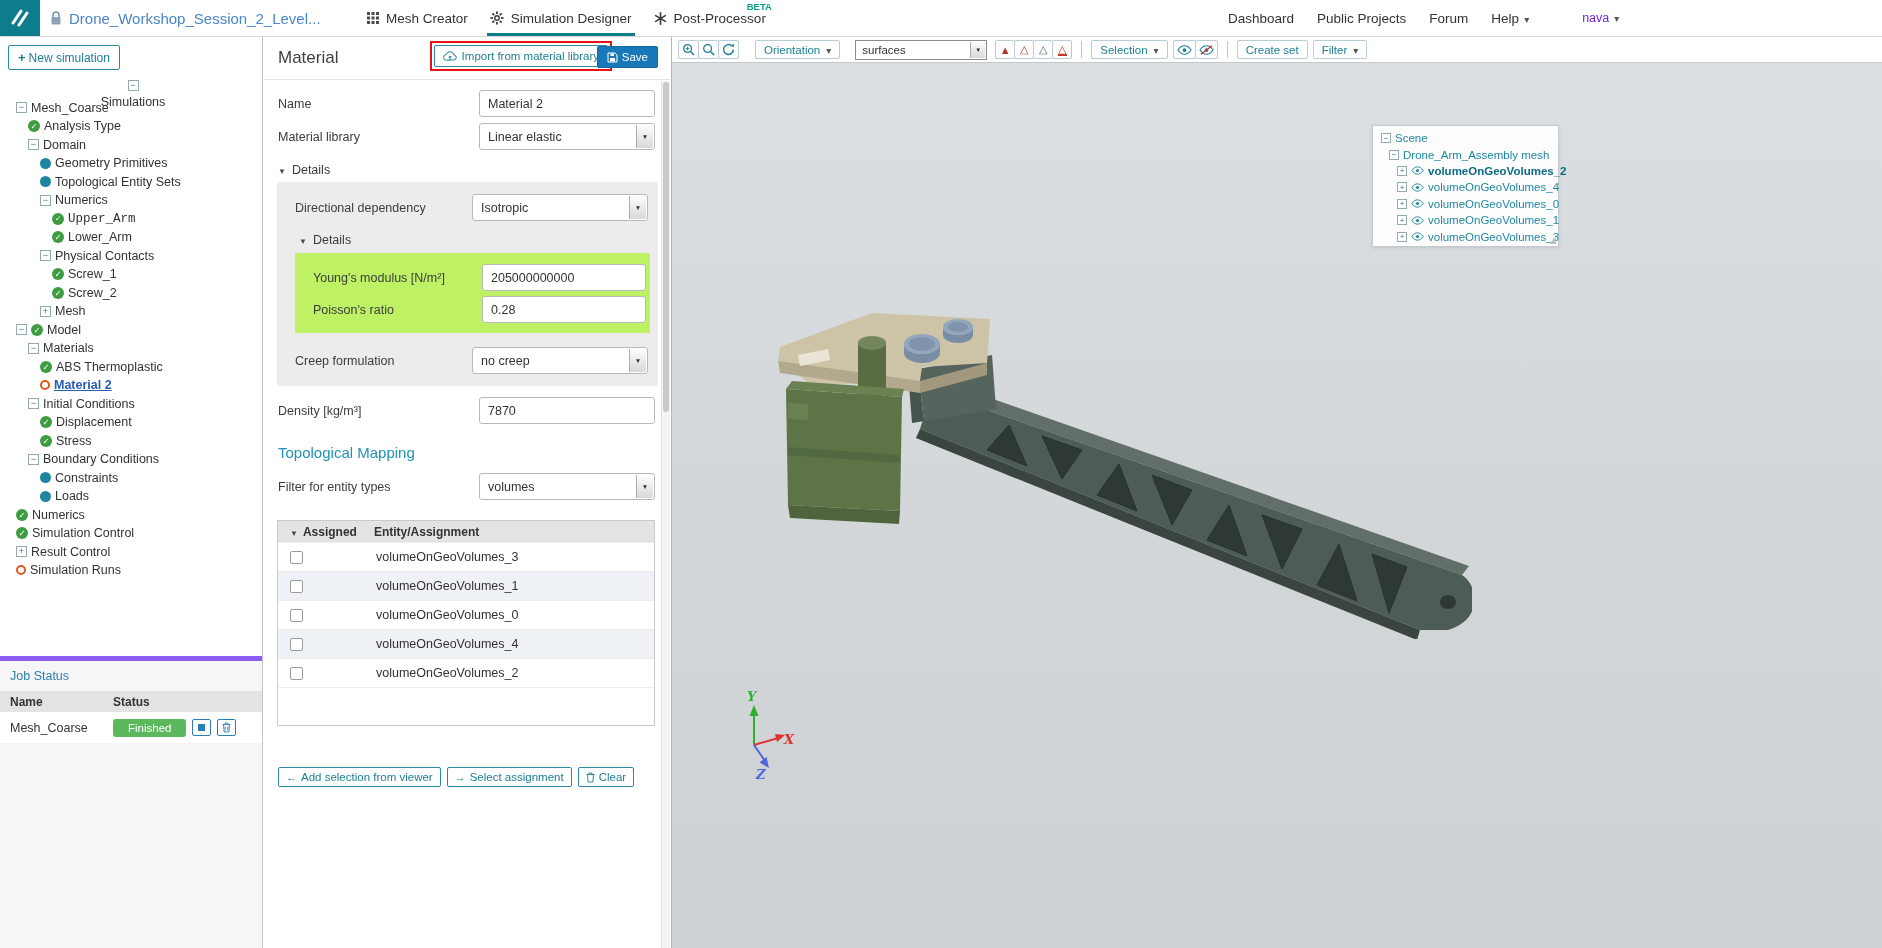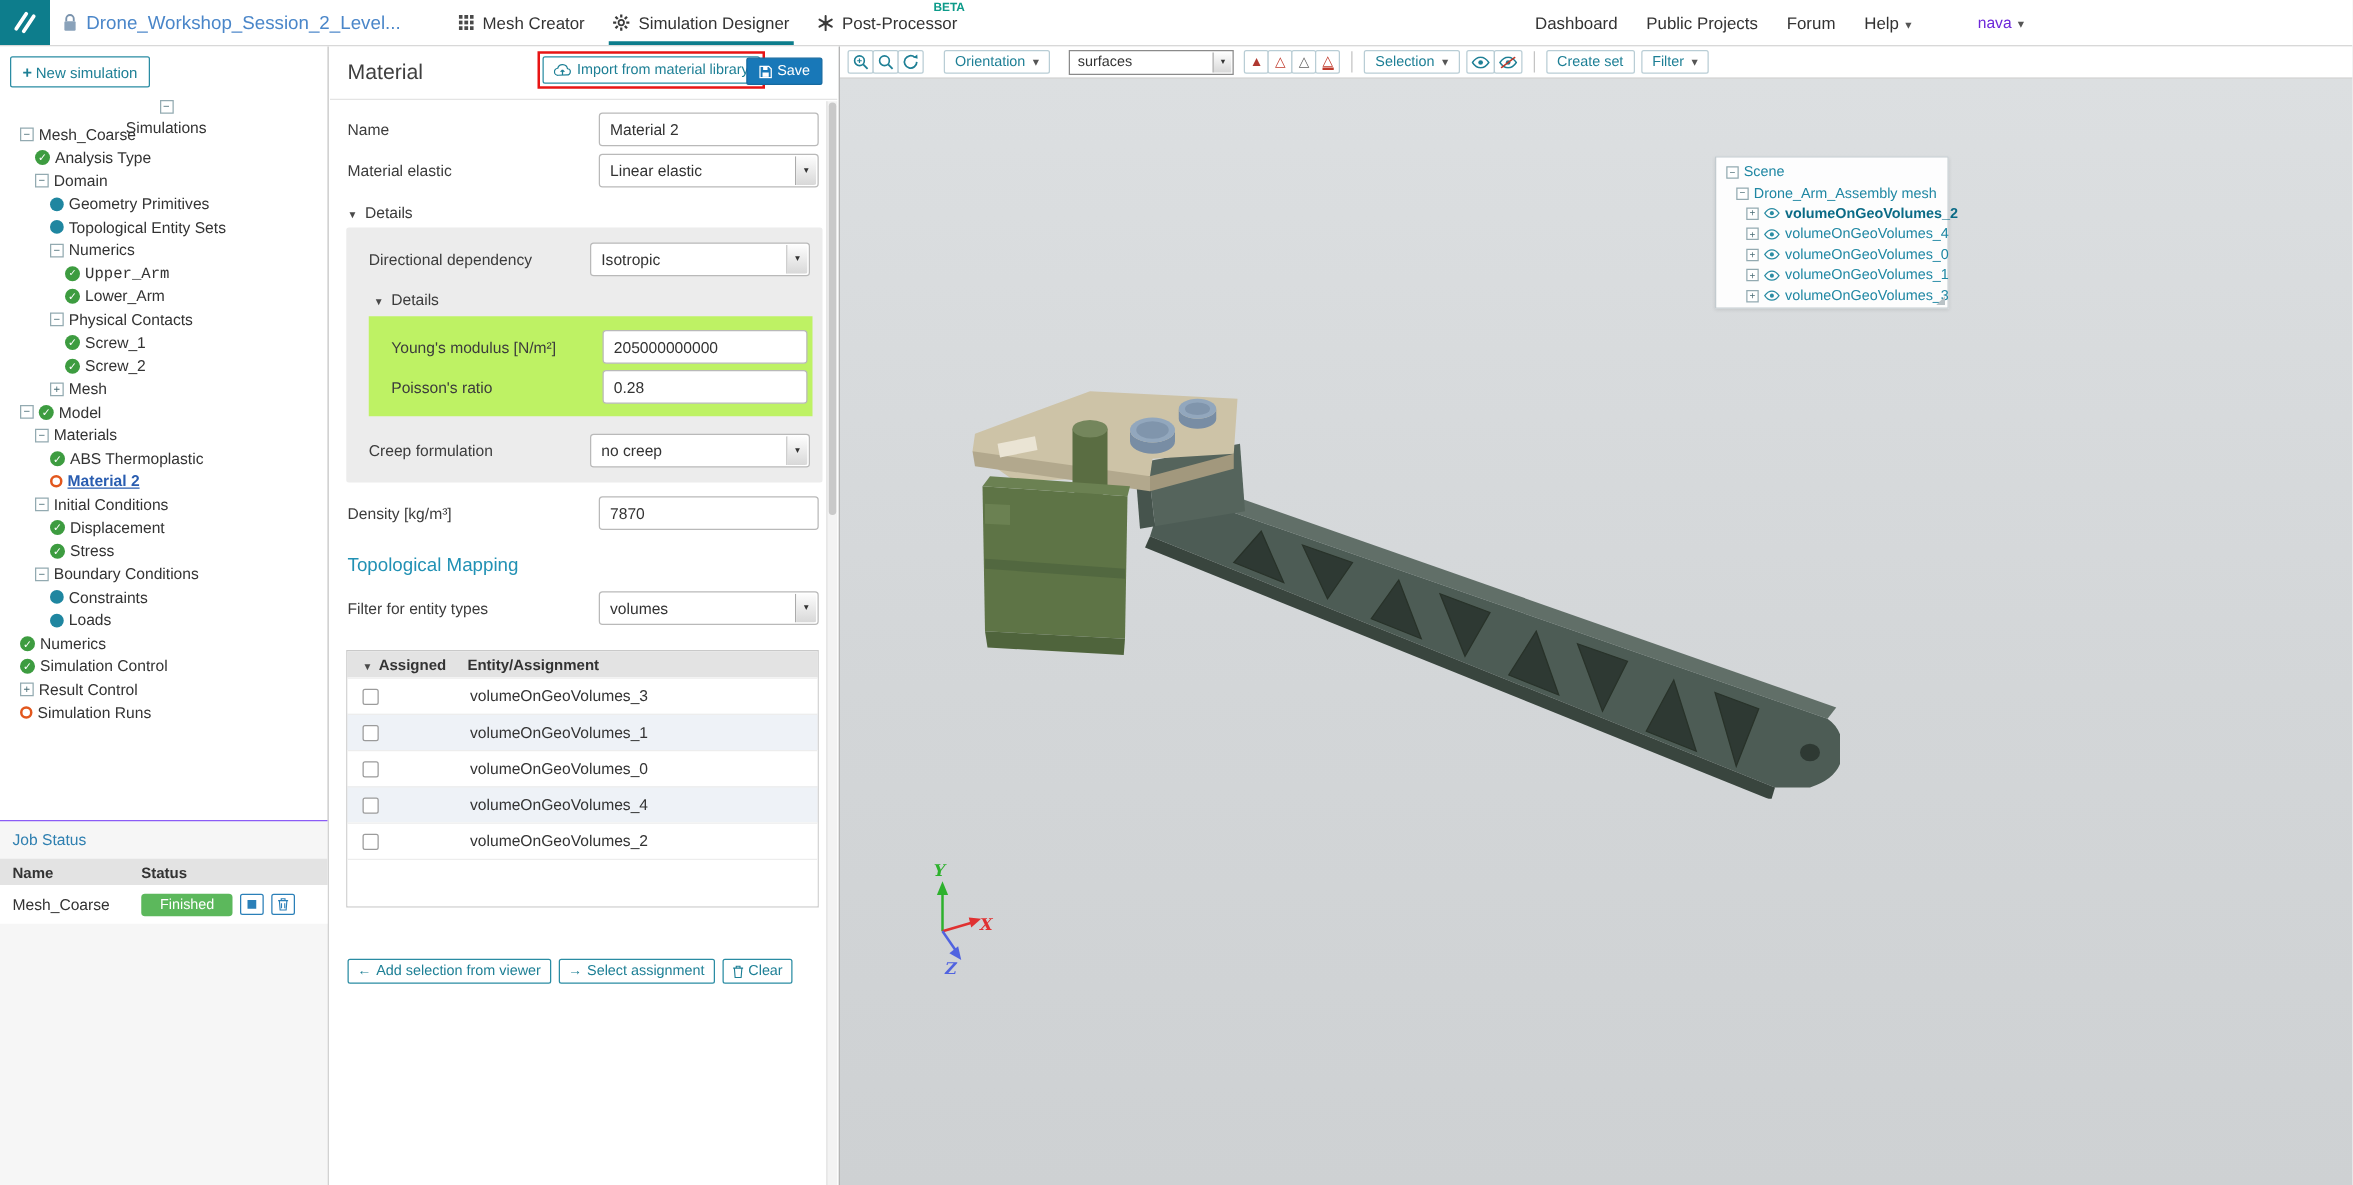--- a/index.html
+++ b/index.html
@@ -34,21 +34,21 @@
   .arrow-left-glyph::before{content:"←";font-size:11px}
   .arrow-right-glyph::before{content:"→";font-size:11px}
 
   
   .sidebar{position:absolute;left:0;top:37px;width:263px;bottom:0;border-right:1px solid #c4c4c4;background:#fff;display:flex;flex-direction:column}
   .new-sim{margin:8px 0 4px 8px;align-self:flex-start;border:1px solid #2a8ca3;color:#1d7f95;font-size:12px;padding:4px 9px;border-radius:2px;background:#fff;display:flex;align-items:center;gap:3px}
   .tree{flex:1;overflow:hidden;padding-top:6px}
   .tree-row{height:18.5px;display:flex;align-items:center;gap:4px;font-size:12.5px;cursor:pointer;white-space:nowrap}
   .tree-row .lbl{color:#333}
   .tree-row.selected .lbl{color:#2a5db0;font-weight:bold;text-decoration:underline}
-  .job-status{flex:none;height:292px;border-top:1px solid #8b5cf6;background:#f6f6f6}
+  .job-status{flex:none;height:292px;border-top:5px solid #8b5cf6;background:#f6f6f6}
   .job-title{height:30px;display:flex;align-items:center;padding:0 10px;color:#2e7fb0;font-size:12.5px}
   .job-head{display:flex;align-items:center;background:#e3e3e3;height:21px;padding:0 10px;font-size:12px;font-weight:bold}
   .job-head .jname{width:103px}
   .job-row{display:flex;align-items:center;background:#fff;height:31px;padding:0 10px;font-size:12.5px}
   .job-row .jname{width:103px}
   .badge{background:#5cb85c;color:#fff;font-size:11.5px;padding:3px 15px;border-radius:3px}
   .jbtn{width:19px;height:17px;border:1px solid #2a7fb8;border-radius:2px;background:#fff;display:inline-flex;align-items:center;justify-content:center;margin-left:6px;cursor:pointer}
   .jbtn:first-of-type{margin-left:14px}
   .stop-sq{width:7px;height:7px;background:#2a7fb8;display:block}
 
@@ -369,21 +369,21 @@
         </span>
       <span>Save</span>
     </button>
   </div>
 
   <div class="form-row">
     <label>Name</label>
     <input class="input" value="Material 2" style="">
   </div>
   <div class="form-row" style="margin-top:6px">
-    <label>Material elastic</label>
+    <label>Material library</label>
     <div class="select">
       <span>Linear elastic</span>
       <span class="caret"></span>
     </div>
   </div>
 
   <div class="details-head">
     <span class="tri"></span>
     <span>Details</span>
   </div>

